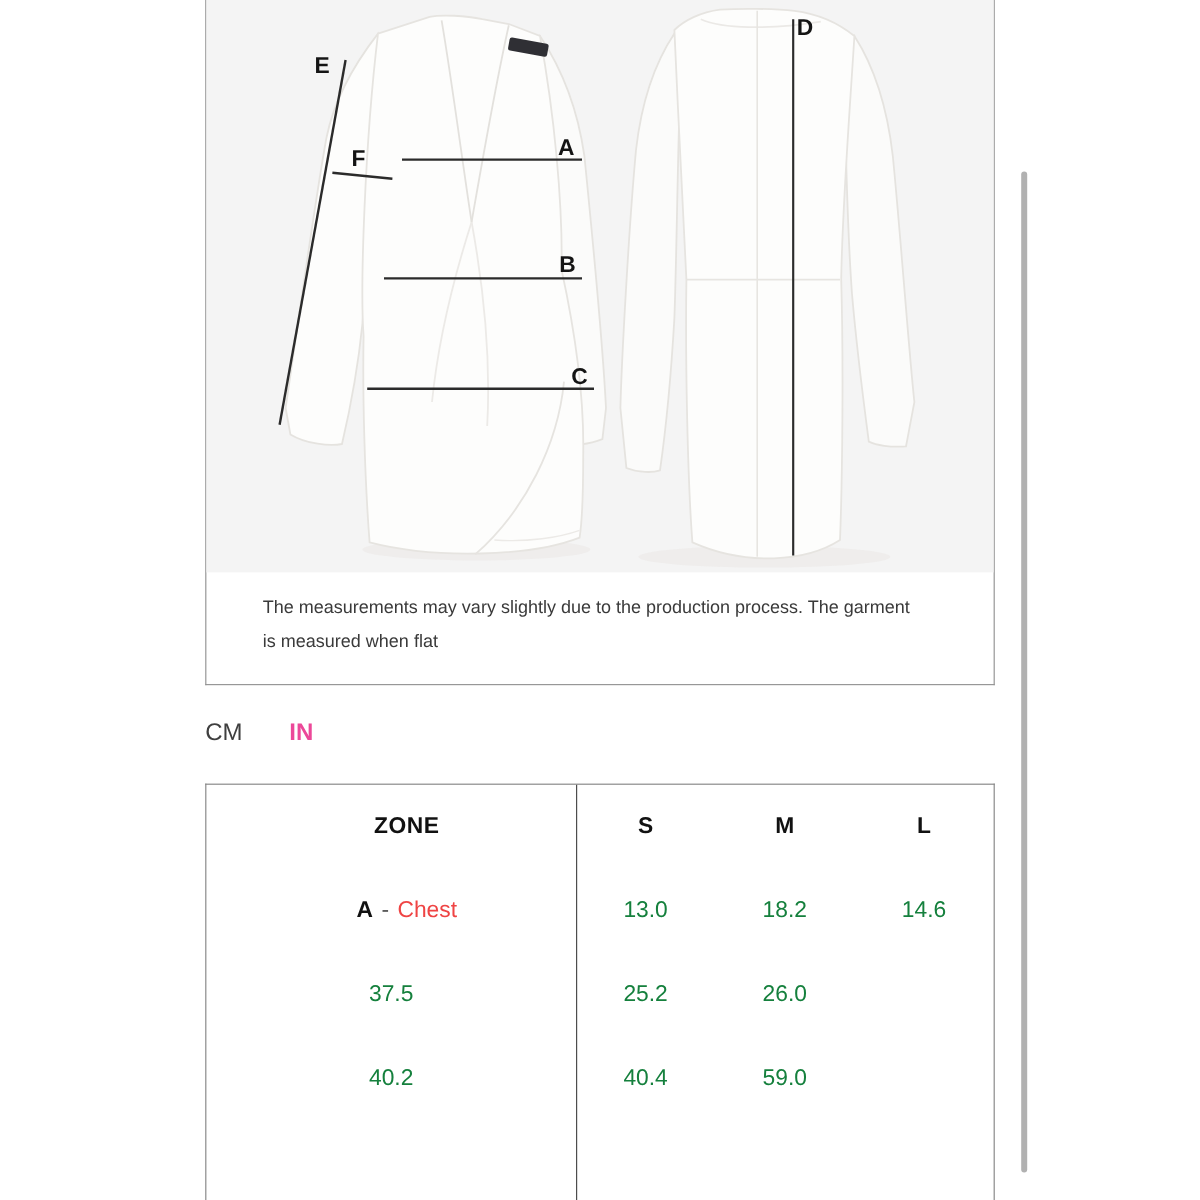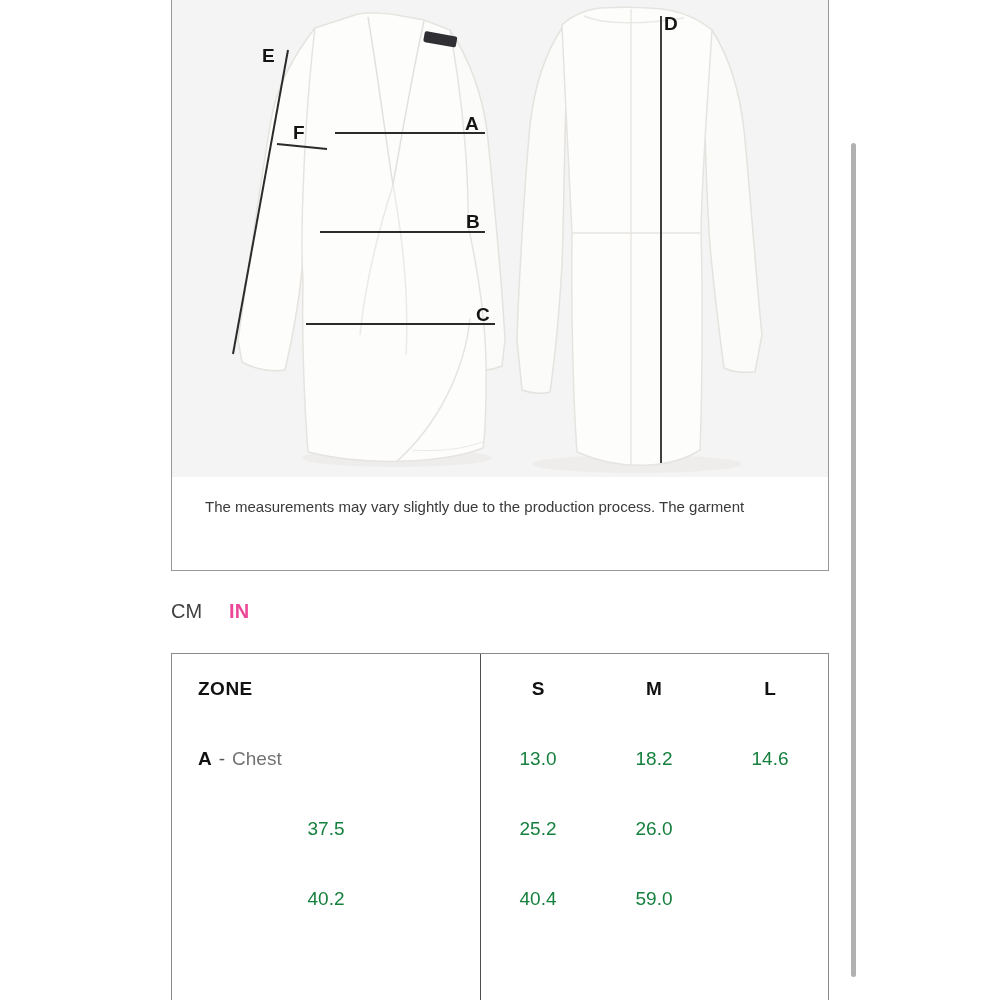--- a/index.html
+++ b/index.html
@@ -42,28 +42,28 @@
   .lbl-c { left: 304px; top: 305px; }
   .lbl-d { left: 492px; top: 14px; }
   .lbl-e { left: 90px;  top: 46px; }
   .lbl-f { left: 121px; top: 123px; }
 
   .disclaimer {
     padding: 16px 30px 0 33px;
     color: #3a3a3a;
     font-size: 15px;
   }
-  .disclaimer span { display: block; line-height: 27.5px; }
+  .disclaimer span { display: block; line-height: 27.5px; margin-left: 14px; }
 
   
   .unit-toggle {
     position: absolute;
     left: 171px; top: 600px;
     display: flex;
-    gap: 27px;
+    gap: 39px;
     align-items: baseline;
   }
   .unit {
     font-size: 20px;
     color: #3f3f3f;
     cursor: pointer;
     background: none; border: none; padding: 0;
     font-family: "Liberation Sans", sans-serif;
   }
   .unit.selected { font-weight: bold; color: #ec4899; }
@@ -82,27 +82,27 @@
     left: 308px; top: 0;
     width: 1px; height: 100%;
     background: #4d4d4d;
   }
   .t-row {
     display: grid;
     grid-template-columns: 308px 116px 116px 116px;
     height: 70px;
     align-items: center;
   }
-  .t-zone { padding-left: 26px; font-size: 19px; color: #333333; }
+  .t-zone { padding-left: 26px; font-size: 19px; color: #333333; text-align: center; }
   .t-val  { text-align: center; font-size: 19px; color: #15803d; }
   .t-header .t-val { font-weight: bold; color: #111111; }
   .zone-h { font-weight: bold; color: #111111; letter-spacing: 0.5px; }
   .zone-letter { font-weight: bold; color: #111111; }
   .zone-sep { color: #555555; padding: 0 7px; }
-  .zone-name { color: #737373; }
+  .zone-name { color: #ef4444; }
 
   
   .scrollbar-thumb {
     position: absolute;
     left: 851px; top: 143px;
     width: 5px; height: 834px;
     background: #b1b1b1;
     border-radius: 3px;
   }
 </style>
@@ -166,20 +166,21 @@
       <span class="measure-label lbl-a">A</span>
       <span class="measure-label lbl-b">B</span>
       <span class="measure-label lbl-c">C</span>
       <span class="measure-label lbl-d">D</span>
       <span class="measure-label lbl-e">E</span>
       <span class="measure-label lbl-f">F</span>
     </div>
 
     <div class="disclaimer">
       <span>The measurements may vary slightly due to the production process. The garment</span>
+      <span>is measured when flat</span>
     </div>
   </div>
 
   <div class="unit-toggle">
     <button class="unit">CM</button>
     <button class="unit selected">IN</button>
   </div>
 
   <div class="size-table">
     <div class="col-divider"></div>

